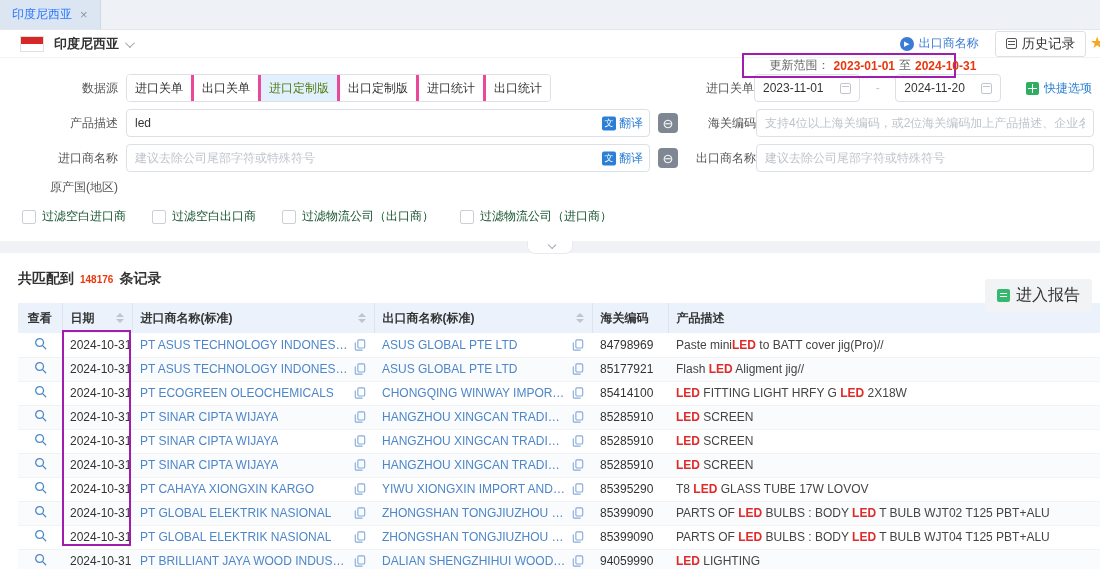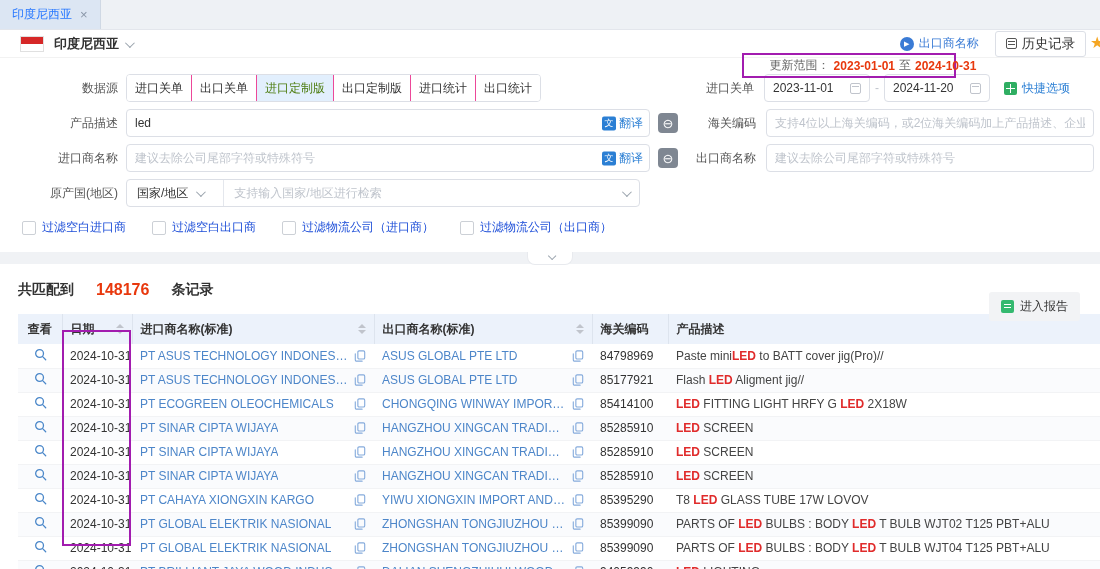--- a/index.html
+++ b/index.html
@@ -31,23 +31,23 @@
   .anno-range .lbl { color:#666; }
   .anno-range b { color:#e8380d; }
   .anno-dates { left:62px; top:330px; width:69px; height:216px; }
   
   .form-panel { background:#fff; padding:16px 8px 14px 18px; position:relative; }
   .frow { display:flex; align-items:center; margin-bottom:7px; }
   .flabel { width:100px; text-align:right; color:#555; flex:none; }
   .lfield { margin-left:8px; display:flex; align-items:center; }
   .rsec { margin-left:auto; display:flex; align-items:center; flex:none; width:416px; }
   .rlabel { width:78px; text-align:right; color:#555; flex:none; }
-  .rfield { margin-left:10px; display:flex; align-items:center; flex:1; min-width:0; }
+  .rfield { display:flex; align-items:center; flex:1; min-width:0;justify-content:space-between; }
   .seg { display:inline-flex; border:1px solid #dcdfe6; border-radius:4px; overflow:hidden; }
-  .seg .opt { padding:0 8px; height:26px; line-height:26px; background:#fff; color:#333; cursor:pointer; border-left:1px solid #ec4899; white-space:nowrap; }
+  .seg .opt { padding:0 8px; height:26px; line-height:26px; background:#fff; color:#333; cursor:pointer; border-left:3px solid #ec4899; white-space:nowrap; }
   .seg .opt:first-child { border-left:none; }
   .seg .opt.active { background:#e2effd; color:#4d7c0f; }
   input.txt { height:28px; border:1px solid #dcdfe6; border-radius:4px; padding:0 8px; font-size:12px; color:#333; width:100%; font-family:inherit; }
   input.txt::placeholder { color:#bfc4cc; }
   .input-wrap { position:relative; width:524px; }
   .input-wrap input { padding-right:60px; }
   .trans { position:absolute; right:7px; top:50%; transform:translateY(-50%); display:flex; align-items:center; gap:3px; color:#2b7fd4; cursor:pointer; }
   .trans-ico { width:14px; height:14px; border-radius:2px; background:#2b7fd4; color:#fff; font-size:9px; display:flex; align-items:center; justify-content:center; }
   .round-ico { width:20px; height:20px; margin-left:8px; border-radius:4px; background:#7f8792; color:#fff; display:flex; align-items:center; justify-content:center; font-size:13px; cursor:pointer; flex:none; }
   .date-box { width:106px; height:28px; border:1px solid #dcdfe6; border-radius:4px; display:flex; align-items:center; justify-content:space-between; padding:0 8px; background:#fff; cursor:pointer; flex:none; }
@@ -56,30 +56,30 @@
   .dash { color:#c0c4cc; margin:0 5px; }
   .quick { display:flex; align-items:center; gap:5px; color:#2b7fd4; margin-left:14px; cursor:pointer; white-space:nowrap; }
   .quick-ico { width:13px; height:13px; border-radius:2px; background:#2fae62; position:relative; flex:none; }
   .quick-ico::before { content:''; position:absolute; left:2px; right:2px; top:6px; height:1.3px; background:#fff; }
   .quick-ico::after { content:''; position:absolute; top:2px; bottom:2px; left:6px; width:1.3px; background:#fff; }
   .origin-ctl { width:514px; height:28px; border:1px solid #dcdfe6; border-radius:4px; display:flex; align-items:center; background:#fff; }
   .origin-sel { display:flex; align-items:center; gap:8px; padding:0 10px; border-right:1px solid #e4e7ed; height:100%; cursor:pointer; white-space:nowrap; }
   .origin-ph { color:#bfc4cc; padding:0 10px; flex:1; }
   .origin-ctl .chev { margin-right:10px; }
   .check-row { display:flex; align-items:center; gap:26px; margin:12px 0 2px 4px; }
-  .check-item { display:flex; align-items:center; gap:6px; cursor:pointer; color:#1d4ed8; }
+  .check-item { display:flex; align-items:center; gap:6px; cursor:pointer; color:#14532d; }
   .cbox { width:14px; height:14px; border:1px solid #ccd0d6; border-radius:2px; background:#fff; flex:none; }
   .collapse-tab { position:absolute; left:50%; transform:translateX(-50%); bottom:-13px; width:46px; height:13px; background:#fff; border:1px solid #e8eaee; border-top:none; border-radius:0 0 8px 8px; display:flex; align-items:center; justify-content:center; cursor:pointer; }
   .collapse-tab .chev { width:6px; height:6px; transform:rotate(45deg) translateY(-3px); }
   
   .results-panel { background:#fff; margin-top:12px; padding:12px 0 0 18px; height:320px; }
-  .summary { display:flex; align-items:center; height:28px; padding-right:20px; }
+  .summary { display:flex; align-items:center; height:28px; padding-right:8px; }
   .summary .s-txt { font-size:14px; font-weight:bold; color:#333; }
-  .summary .s-count { font-size:16px; font-weight:bold; color:#e8380d; margin:0 22px; }
-  .report-btn { margin-left:auto; display:flex; align-items:center; gap:6px; background:#f2f3f5; border:none; border-radius:3px; padding:6px 12px; font-size:12px; color:#333; cursor:pointer; font-family:inherit;margin-top:32px; }
+  .summary .s-count { font-size:10px; font-weight:bold; color:#e8380d; margin:0 6px; }
+  .report-btn { margin-left:auto; display:flex; align-items:center; gap:6px; background:#f2f3f5; border:none; border-radius:3px; padding:6px 12px; font-size:16px; color:#333; cursor:pointer; font-family:inherit;margin-top:32px; }
   .report-ico { width:13px; height:13px; border-radius:2px; background:#34b96f; position:relative; flex:none; }
   .report-ico::before { content:''; position:absolute; left:3px; right:3px; top:4px; height:1.2px; background:#fff; box-shadow:0 3px 0 #fff; }
   table { border-collapse:collapse; table-layout:fixed; width:1082px; margin-top:10px; }
   col.c-view{width:44px} col.c-date{width:70px} col.c-imp{width:242px} col.c-exp{width:218px} col.c-hs{width:76px} col.c-desc{width:auto}
   thead th { height:30px; background:#ecf2fb; border-right:1px solid #dde4ee; font-size:12px; color:#333; font-weight:bold; padding:0 8px; text-align:right; }
   thead th:last-child { border-right:none; }
   .th-inner { display:flex; align-items:center; justify-content:space-between; }
   .th-center { justify-content:center; }
   .sort { display:inline-flex; flex-direction:column; gap:2px; margin-left:6px; }
   .sort i { width:0; height:0; border-left:4px solid transparent; border-right:4px solid transparent; }
@@ -197,48 +197,38 @@
     <div class="rsec">
       <span class="rlabel">出口商名称</span>
       <div class="rfield">
         <input class="txt" type="text" placeholder="建议去除公司尾部字符或特殊符号" style="">
       </div>
     </div>
   </div>
 
   <div class="frow">
     <span class="flabel">原产国(地区)</span>
-    <div class="lfield">
-      <div class="origin-ctl">
-        <span class="origin-sel">
-          <b style="font-weight:normal">国家/地区</b>
-          <span class="chev"></span>
-        </span>
-        <span class="origin-ph">支持输入国家/地区进行检索</span>
-        <span class="chev"></span>
-      </div>
-    </div>
   </div>
 
   <div class="check-row" id="filter-row">
       <label class="check-item">
         <span class="cbox"></span>
         <span>过滤空白进口商</span>
       </label>
       <label class="check-item">
         <span class="cbox"></span>
         <span>过滤空白出口商</span>
       </label>
       <label class="check-item">
         <span class="cbox"></span>
-        <span>过滤物流公司（进口商）</span>
+        <span>过滤物流公司（出口商）</span>
       </label>
       <label class="check-item">
         <span class="cbox"></span>
-        <span>过滤物流公司（出口商）</span>
+        <span>过滤物流公司（进口商）</span>
       </label>
     </div>
 
   <div class="collapse-tab">
     <span class="chev"></span>
   </div>
 </div>
 
 <div class="results-panel">
   <div class="summary">

